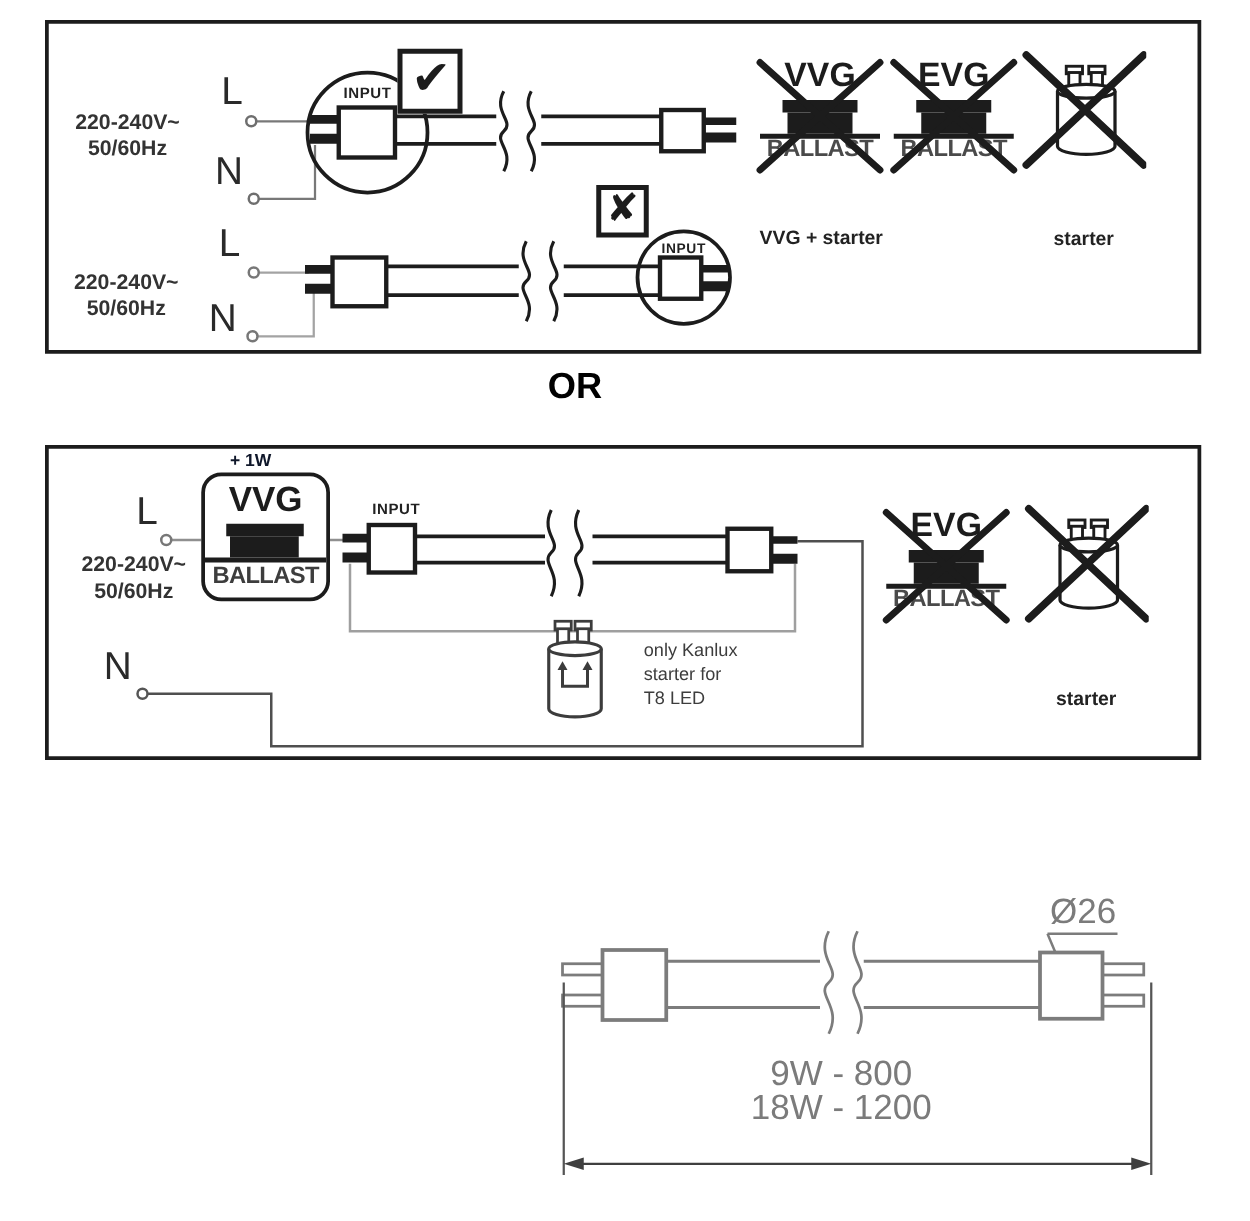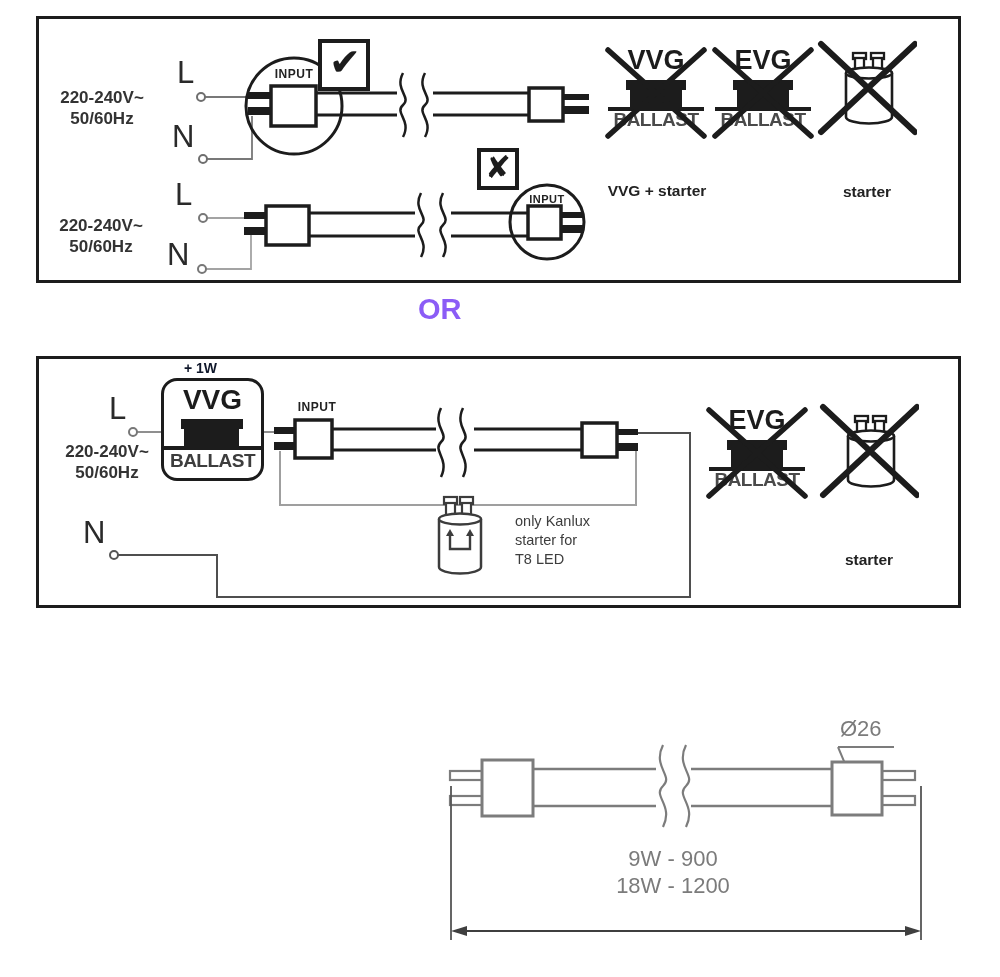--- a/index.html
+++ b/index.html
@@ -19,22 +19,22 @@
   .ballast-icon{width:100px;height:92px;z-index:3;}
   .bl-name{position:absolute;top:-2px;width:100%;text-align:center;font-size:27px;line-height:30px;font-weight:bold;color:#1c1c1c;}
   .bl-bar{position:absolute;left:20px;top:33px;width:60px;height:10px;background:#1c1c1c;}
   .bl-box{position:absolute;left:24px;top:43px;width:52px;height:17px;background:#1c1c1c;}
   .bl-base{position:absolute;left:2px;top:60px;width:96px;height:4px;background:#1c1c1c;}
   .bl-text{position:absolute;top:62px;width:100%;text-align:center;font-size:19px;font-weight:bold;
            color:#4a4a4a;letter-spacing:-0.5px;}
   .x-overlay{position:absolute;left:-2px;top:-1px;}
   .starter-icon{z-index:3;}
   .note{font-size:14.5px;line-height:19px;color:#3d3d3d;}
-  .gray-txt{color:#7b7b7b;font-size:22px;line-height:26.5px;}
-  .or{font-size:29px;font-weight:bold;color:#8b5cf6;text-align:left;}
+  .gray-txt{color:#7b7b7b;font-size:28px;line-height:26.5px;}
+  .or{font-size:29px;font-weight:bold;color:#000000;text-align:center;}
   .vvg-unit{width:97px;height:97px;border:3px solid #1c1c1c;border-radius:16px;background:#fff;z-index:2;}
   .vvg-unit .u-name{position:absolute;top:3px;width:100%;text-align:center;font-size:28px;font-weight:bold;}
   .vvg-unit .u-bar{position:absolute;left:17px;top:38px;width:62px;height:10px;background:#1c1c1c;}
   .vvg-unit .u-box{position:absolute;left:20px;top:48px;width:55px;height:17px;background:#1c1c1c;}
   .vvg-unit .u-base{position:absolute;left:0;top:65px;width:97px;height:4px;background:#1c1c1c;}
   .vvg-unit .u-text{position:absolute;top:69px;width:100%;text-align:center;font-size:19px;font-weight:bold;color:#3d3d3d;letter-spacing:-0.5px;}
 </style>
 </head>
 <body>
 
@@ -229,17 +229,17 @@
       <rect x="56" y="19" width="9" height="13" fill="#fff" stroke="#1c1c1c" stroke-width="2.3"></rect>
       <path d="M29,34 v44 a23,6.5 0 0 0 46,0 v-44" fill="#fff" stroke="#1c1c1c" stroke-width="2.6"></path>
       <ellipse cx="52" cy="34" rx="23" ry="5.5" fill="#fff" stroke="#1c1c1c" stroke-width="2.6"></ellipse>
       <path d="M4,5 L98,93 M98,5 L4,93" stroke="#1c1c1c" stroke-width="6" stroke-linecap="round" fill="none"></path>
     </svg>
   </div>
   <div class="abs caption" style="left:819px;top:503px;width:100px;">starter</div>
 
   <div class="abs txt gray-txt" style="left:840px;top:716px;">Ø26</div>
   <div class="abs txt gray-txt" style="left:558px;top:846px;width:230px;text-align:center;">
-    <div>9W - 900</div>
+    <div>9W - 800</div>
     <div>18W - 1200</div>
   </div>
 
 </div>
 
 </body></html>

